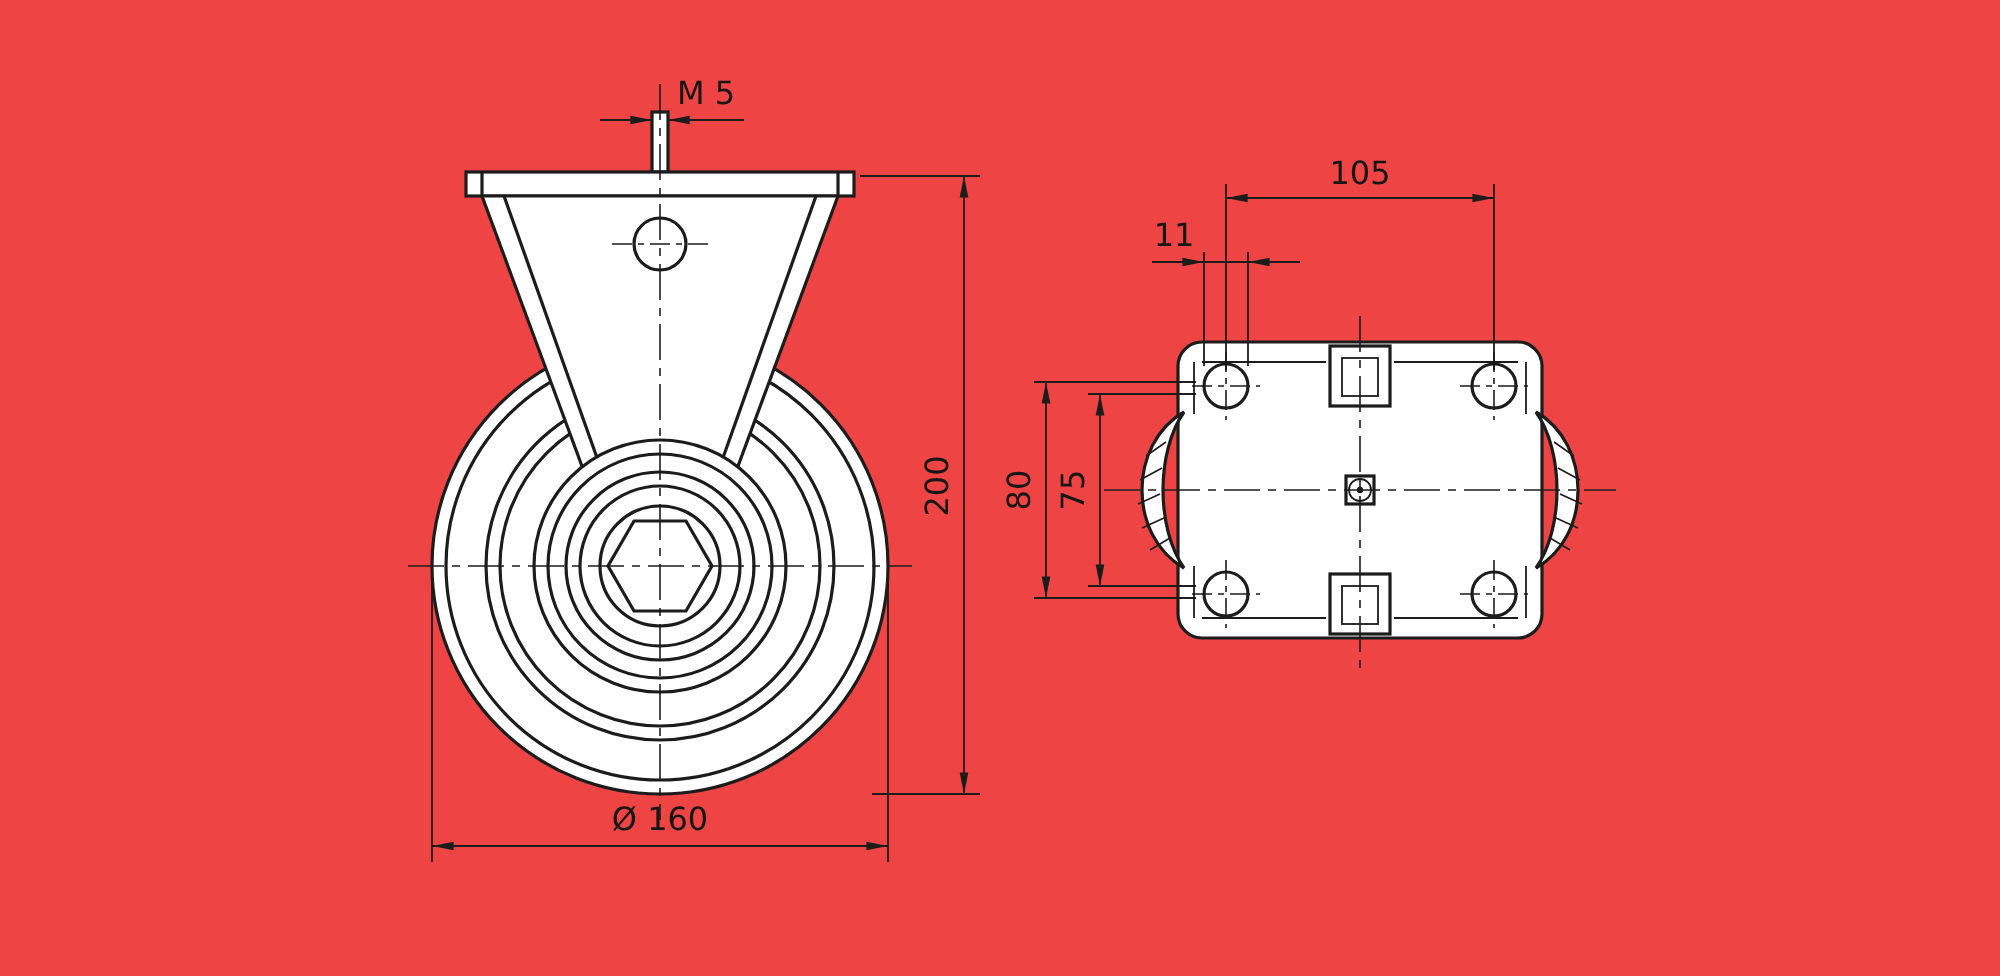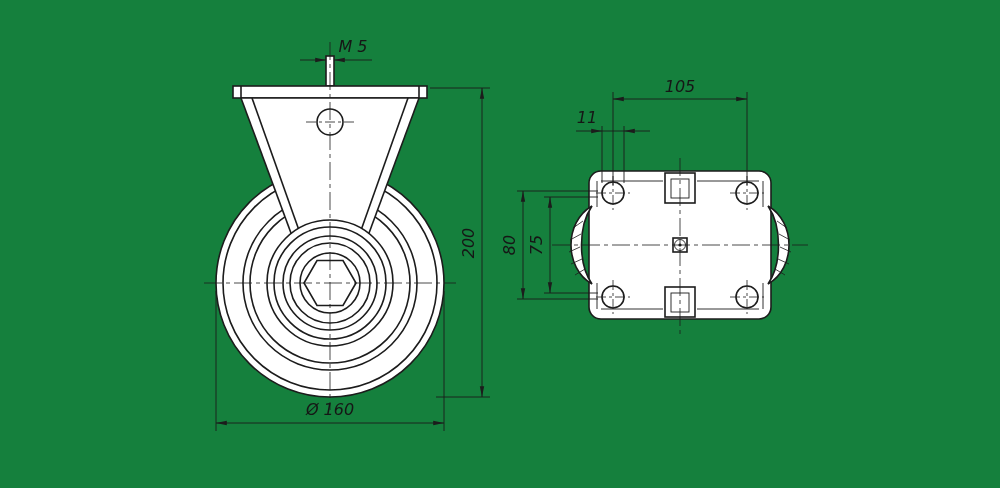--- a/index.html
+++ b/index.html
@@ -1,19 +1,18 @@
 <!DOCTYPE html>
 <html><head>
 <meta charset="utf-8">
 <style>
   html,body{margin:0;padding:0;background:#ffffff;}
   .canvas{
-    width:1000px;height:488px;position:relative;background:#15803d;
+    width:1000px;height:488px;position:relative;background:#ef4444;
     font-family:"DejaVu Sans", sans-serif;
-    font-style:italic;
   }
   svg{display:block;}
   text{
     font-family:"DejaVu Sans", sans-serif;
     font-size:16px;
     fill:#161616;
   }
   .obj{stroke:#1c1c1c;stroke-width:1.6;fill:none;}
   .objw{stroke:#1c1c1c;stroke-width:1.6;fill:#ffffff;}
   .thin{stroke:#1c1c1c;stroke-width:0.9;fill:none;}

